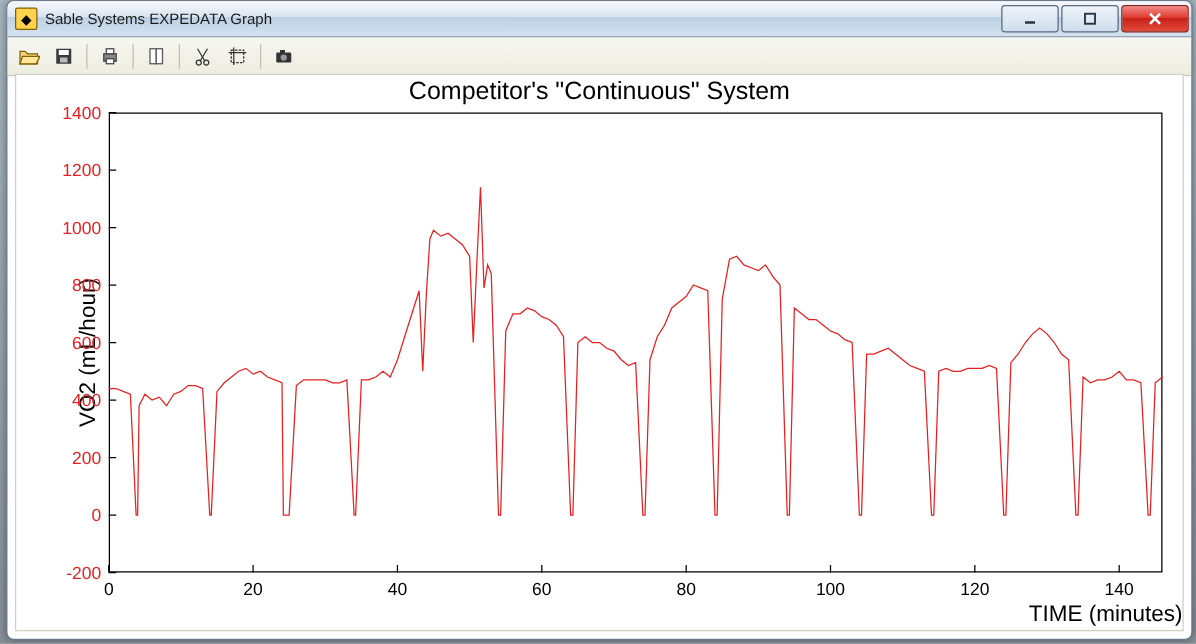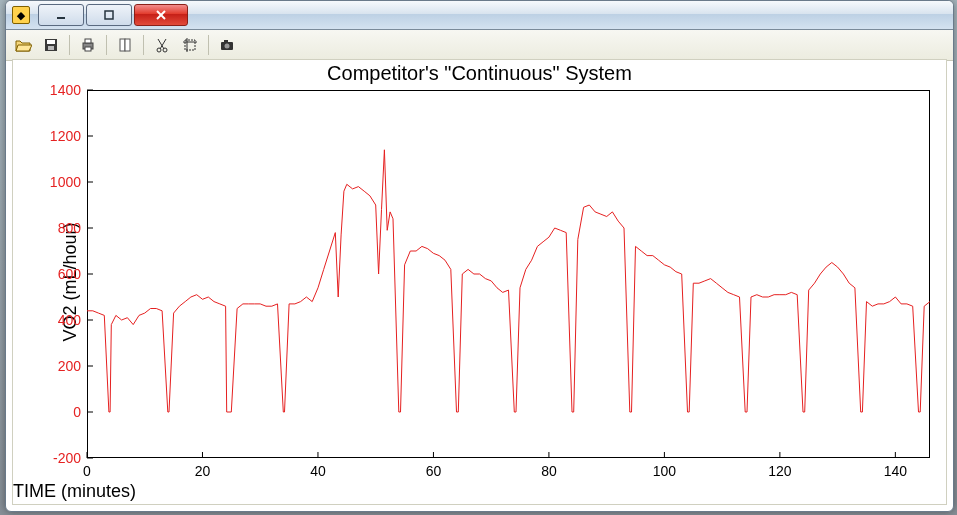--- a/index.html
+++ b/index.html
@@ -10,36 +10,37 @@
   .titlebar .title{color:#1a1a1a;flex:1;}
   .winbtn{width:44px;height:20px;margin-left:2px;border:1px solid #5a6a80;border-radius:3px;display:flex;align-items:center;justify-content:center;background:linear-gradient(#eef3f9,#cfdceb);color:#26343f;}
   .winbtn.close{width:52px;background:linear-gradient(#f28c8c,#e23a2b 45%,#c61f17 46%,#e24b3a);border-color:#8a2018;color:#fff;}
   .winbtn svg{display:block}
   .toolbar{height:26px;background:linear-gradient(#f7f7f2,#ececdf);border-bottom:1px solid #c8c8b8;display:flex;align-items:center;padding:2px 4px;gap:2px;}
   .tbtn{width:24px;height:22px;border:1px solid transparent;border-radius:2px;display:flex;align-items:center;justify-content:center;}
   .tsep{width:1px;height:20px;background:#c0c0b0;margin:0 3px;}
   .chart-area{position:absolute;left:6px;top:58px;right:6px;bottom:6px;background:#fff;border:1px solid #d0d0c0;}
   .chart-title{text-align:center;font-size:20px;font-family:Arial,sans-serif;margin-top:2px;}
   .ylabel{position:absolute;left:-2px;top:50%;transform:translateY(-50%) rotate(-90deg);transform-origin:center;font-size:18px;font-family:Arial,sans-serif;white-space:nowrap;}
-  .xlabel{position:absolute;bottom:2px;left:0;right:0;text-align:left;font-size:18px;font-family:Arial,sans-serif;}
+  .xlabel{position:absolute;bottom:2px;left:0;right:0;text-align:right;font-size:18px;font-family:Arial,sans-serif;}
   .plot{position:absolute;left:74px;right:16px;top:30px;bottom:46px;}
   .axis-line{stroke:#000;stroke-width:1;fill:none;}
   .tick{stroke:#000;stroke-width:1;}
   .tick-label{font-size:14px;font-family:Arial,sans-serif;fill:#000;}
   .ytick-label{font-size:14px;font-family:Arial,sans-serif;fill:#e52222;text-anchor:end;}
   .trace{stroke:#e52020;stroke-width:1;fill:none;}
 </style>
 </head>
 <body>
 
 <div class="desktop">
   <div class="window">
 
     <div class="titlebar">
       <div class="app-icon">◆</div>
+      <div class="title">Sable Systems EXPEDATA Graph</div>
       <div class="winbtn">
         <svg width="12" height="12">
             <line x1="2" y1="9" x2="10" y2="9" stroke="#26343f" stroke-width="2"></line>
           </svg>
       </div>
       <div class="winbtn">
         <svg width="12" height="12">
             <rect x="2" y="2" width="8" height="8" fill="none" stroke="#26343f" stroke-width="1.5"></rect>
           </svg>
       </div>

